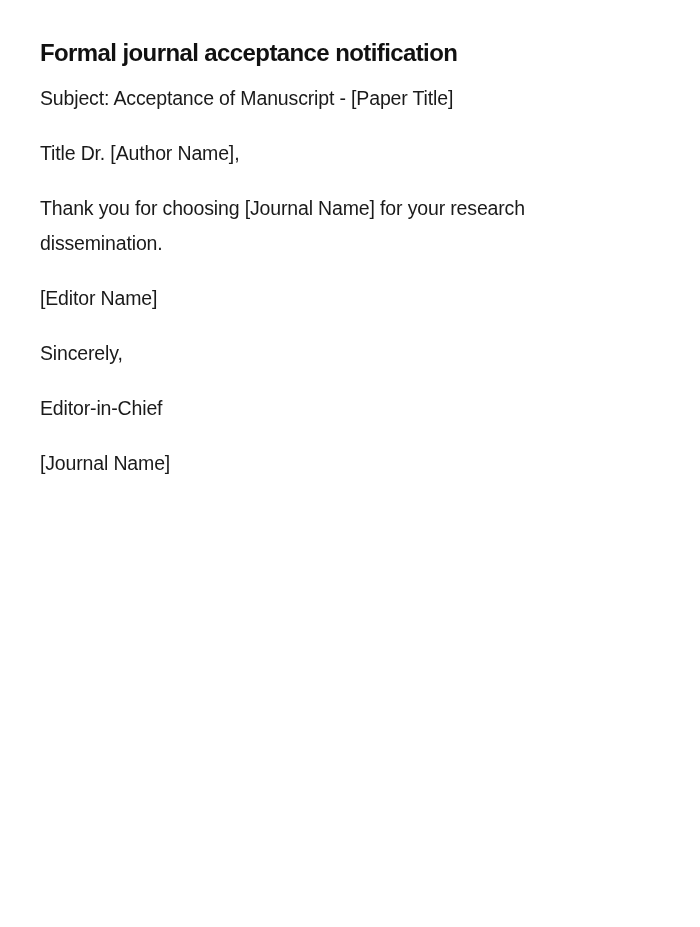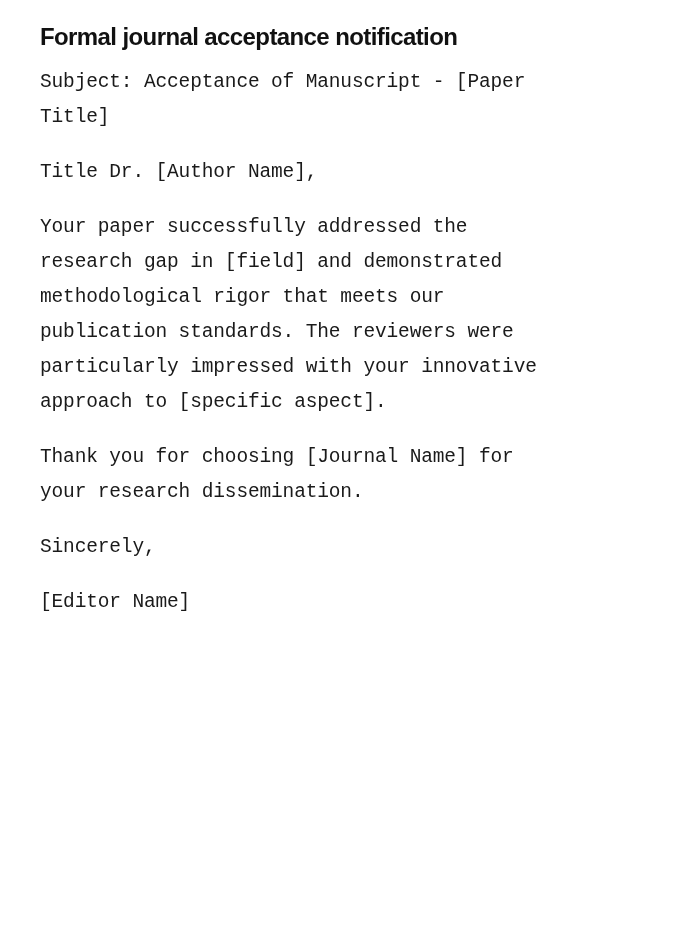--- a/index.html
+++ b/index.html
@@ -8,45 +8,45 @@
       background: #ffffff;
     }
     body {
       width: 700px;
       height: 927px;
       overflow: hidden;
       font-family: "Liberation Sans", sans-serif;
       color: #1a1a1a;
     }
     .page {
-      padding: 20px 40px 0 40px;
+      padding: 36px 40px 0 40px;
       box-sizing: border-box;
       width: 604px;
     }
     .title {
       font-size: 24px;
       font-weight: bold;
       letter-spacing: -0.6px;
       line-height: 34px;
       margin: 0 0 11px 0;
       color: #111111;
     }
     .para {
       font-size: 19.5px;
       line-height: 35px;
       margin: 0 0 20px 0;
       letter-spacing: -0.15px;
       word-spacing: 0px;
-      font-family: Liberation Mono, monospace;
     }
   </style>
 </head>
 <body>
 
 <div class="page">
   <h1 class="title">Formal journal acceptance notification</h1>
   <p class="para">Subject: Acceptance of Manuscript - [Paper Title]</p>
   <p class="para">Title Dr. [Author Name],</p>
-  <p class="para">Your paper successfully addressed the research gap in [field] and demonstrated methodological rigor that meets our publication standards. The reviewers were particularly impressed with your innovative approach to [specific aspect].</p>
   <p class="para">Thank you for choosing [Journal Name] for your research dissemination.</p>
+  <p class="para">[Editor Name]</p>
   <p class="para">Sincerely,</p>
-  <p class="para">[Editor Name]</p>
+  <p class="para">Editor-in-Chief</p>
+  <p class="para">[Journal Name]</p>
 </div>
 
 </body></html>

